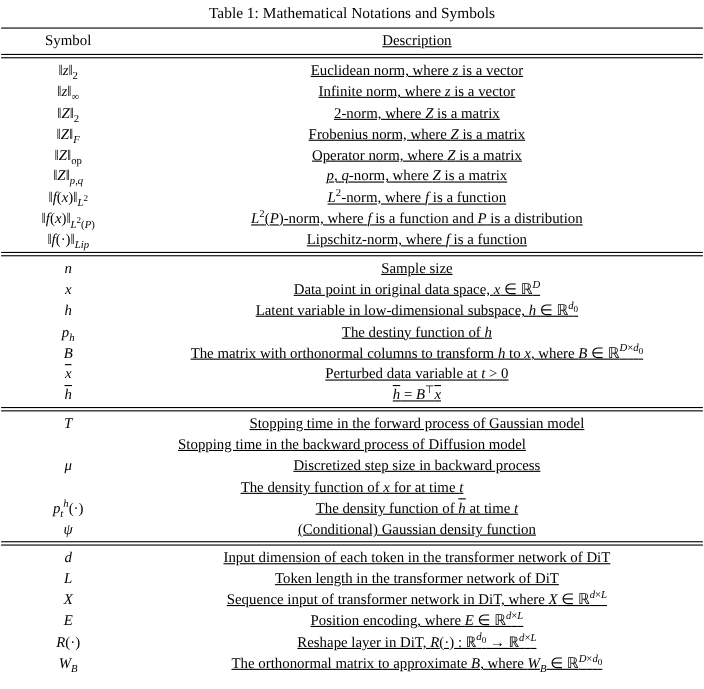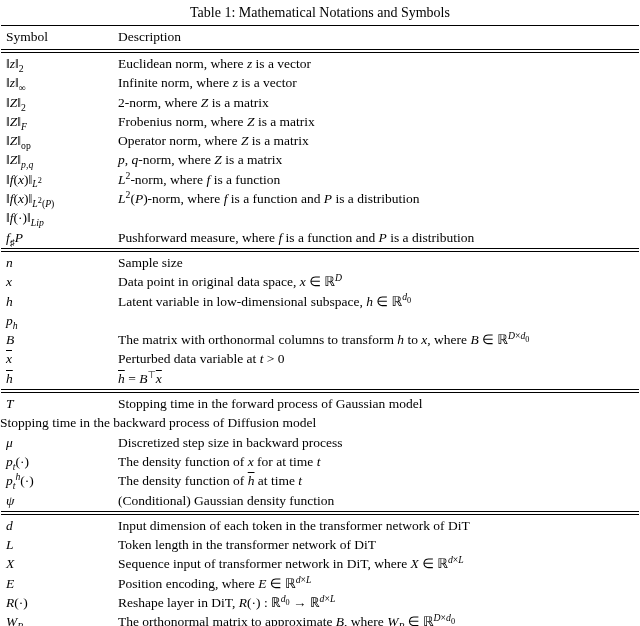--- a/index.html
+++ b/index.html
@@ -25,29 +25,30 @@
     border-top: 1px solid #000;
     border-bottom: 1px solid #000;
     margin-top: 1px;
     margin-bottom: 1px;
   }
   .row {
     display: flex;
     height: 19.3px;
     line-height: 19.3px;
     white-space: nowrap;
+    text-align: center;
   }
   .row.header { height: 22px; line-height: 22px; }
   .col-sym {
     flex: 0 0 auto;
     width: 112px;
     padding-left: 6px;
     overflow: visible;
   }
-  .col-desc { flex: 1 1 auto; overflow: visible; }
+  .col-desc { flex: 1 1 auto; overflow: visible; text-decoration: underline; }
   sub, sup { font-size: 0.72em; line-height: 0; }
   sub sub, sub sup, sup sub, sup sup { font-size: 0.85em; }
   .ol { text-decoration: overline; }
   i { font-style: italic; }
 </style>
 </head>
 <body>
 
 <div class="page">
   <div class="caption">Table 1: Mathematical Notations and Symbols</div>
@@ -85,40 +86,38 @@
       <div class="row">
         <div class="col-sym">‖<i>f</i>(<i>x</i>)‖<sub><i>L</i><sup>2</sup></sub></div>
         <div class="col-desc"><i>L</i><sup>2</sup>-norm, where <i>f</i> is a function</div>
       </div>
       <div class="row">
         <div class="col-sym">‖<i>f</i>(<i>x</i>)‖<sub><i>L</i><sup>2</sup>(<i>P</i>)</sub></div>
         <div class="col-desc"><i>L</i><sup>2</sup>(<i>P</i>)-norm, where <i>f</i> is a function and <i>P</i> is a distribution</div>
       </div>
       <div class="row">
         <div class="col-sym">‖<i>f</i>(·)‖<sub><i>Lip</i></sub></div>
-      </div>
-      <div class="row">
-        <div class="col-sym"><i>f</i><sub>♯</sub><i>P</i></div>
-        <div class="col-desc">Pushforward measure, where <i>f</i> is a function and <i>P</i> is a distribution</div>
+        <div class="col-desc">Lipschitz-norm, where <i>f</i> is a function</div>
       </div>
       <div class="rule double"></div>
       <div class="row">
         <div class="col-sym"><i>n</i></div>
         <div class="col-desc">Sample size</div>
       </div>
       <div class="row">
         <div class="col-sym"><i>x</i></div>
         <div class="col-desc">Data point in original data space, <i>x</i> ∈ ℝ<sup><i>D</i></sup></div>
       </div>
       <div class="row">
         <div class="col-sym"><i>h</i></div>
         <div class="col-desc">Latent variable in low-dimensional subspace, <i>h</i> ∈ ℝ<sup><i>d</i><sub>0</sub></sup></div>
       </div>
       <div class="row">
         <div class="col-sym"><i>p</i><sub><i>h</i></sub></div>
+        <div class="col-desc">The destiny function of <i>h</i></div>
       </div>
       <div class="row">
         <div class="col-sym"><i>B</i></div>
         <div class="col-desc">The matrix with orthonormal columns to transform <i>h</i> to <i>x</i>, where <i>B</i> ∈ ℝ<sup><i>D</i>×<i>d</i><sub>0</sub></sup></div>
       </div>
       <div class="row">
         <div class="col-sym"><i class="ol">x</i></div>
         <div class="col-desc">Perturbed data variable at <i>t</i> &gt; 0</div>
       </div>
       <div class="row">
@@ -131,21 +130,20 @@
         <div class="col-desc">Stopping time in the forward process of Gaussian model</div>
       </div>
       <div class="row">
         <div class="col-desc">Stopping time in the backward process of Diffusion model</div>
       </div>
       <div class="row">
         <div class="col-sym"><i>μ</i></div>
         <div class="col-desc">Discretized step size in backward process</div>
       </div>
       <div class="row">
-        <div class="col-sym"><i>p</i><sub><i>t</i></sub>(·)</div>
         <div class="col-desc">The density function of <i>x</i> for at time <i>t</i></div>
       </div>
       <div class="row">
         <div class="col-sym"><i>p</i><sub><i>t</i></sub><sup><i>h</i></sup>(·)</div>
         <div class="col-desc">The density function of <i class="ol">h</i> at time <i>t</i></div>
       </div>
       <div class="row">
         <div class="col-sym"><i>ψ</i></div>
         <div class="col-desc">(Conditional) Gaussian density function</div>
       </div>

